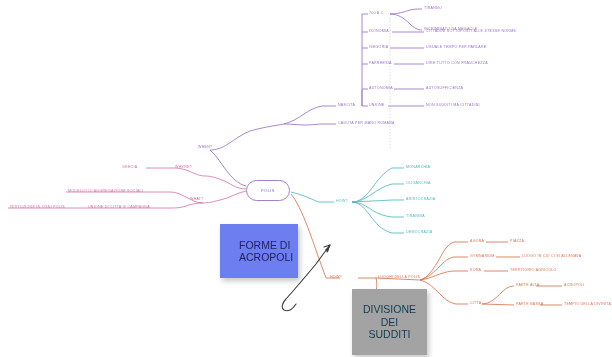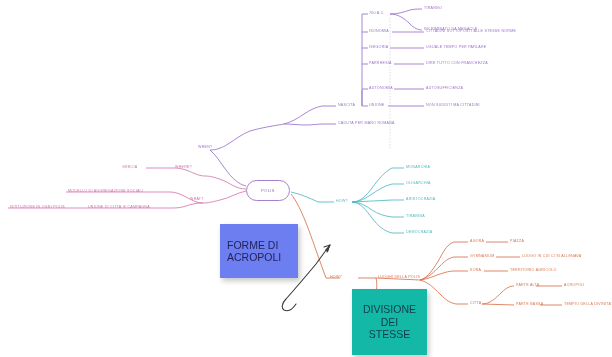--- a/index.html
+++ b/index.html
@@ -45,26 +45,26 @@
     box-shadow:2px 3px 5px rgba(0,0,0,0.22);
     color:#2f2f3d;
     text-align:center;
   }
   .sticky div{line-height:1.18;}
   #note-governo{
     left:220px;top:224px;width:78px;height:54px;
     background:#6d7ef0;
     font-size:10.5px;
     color:#23235a;
-    padding-left:7px;
+    padding-left:19px;
     align-items:flex-start;
   }
   #note-luoghi{
     left:352px;top:289px;width:75px;height:66px;
-    background:#14b8a6;
+    background:#a3a3a3;
     font-size:10.5px;
     color:#123a4d;
   }
 </style>
 </head>
 <body>
 
 <svg id="map" viewBox="0 0 612 357">
 
   <g fill="none" stroke="#d36fa8" stroke-width="0.8">
@@ -218,14 +218,14 @@
 <div class="lbl orange" style="left:564px;top:305px;">TEMPIO DELLA DIVINITA'</div>
 
 <div class="sticky" id="note-governo">
   <div>FORME DI</div>
   <div>ACROPOLI</div>
 </div>
 
 <div class="sticky" id="note-luoghi">
   <div>DIVISIONE</div>
   <div>DEI</div>
-  <div>STESSE</div>
+  <div>SUDDITI</div>
 </div>
 
 </body></html>

